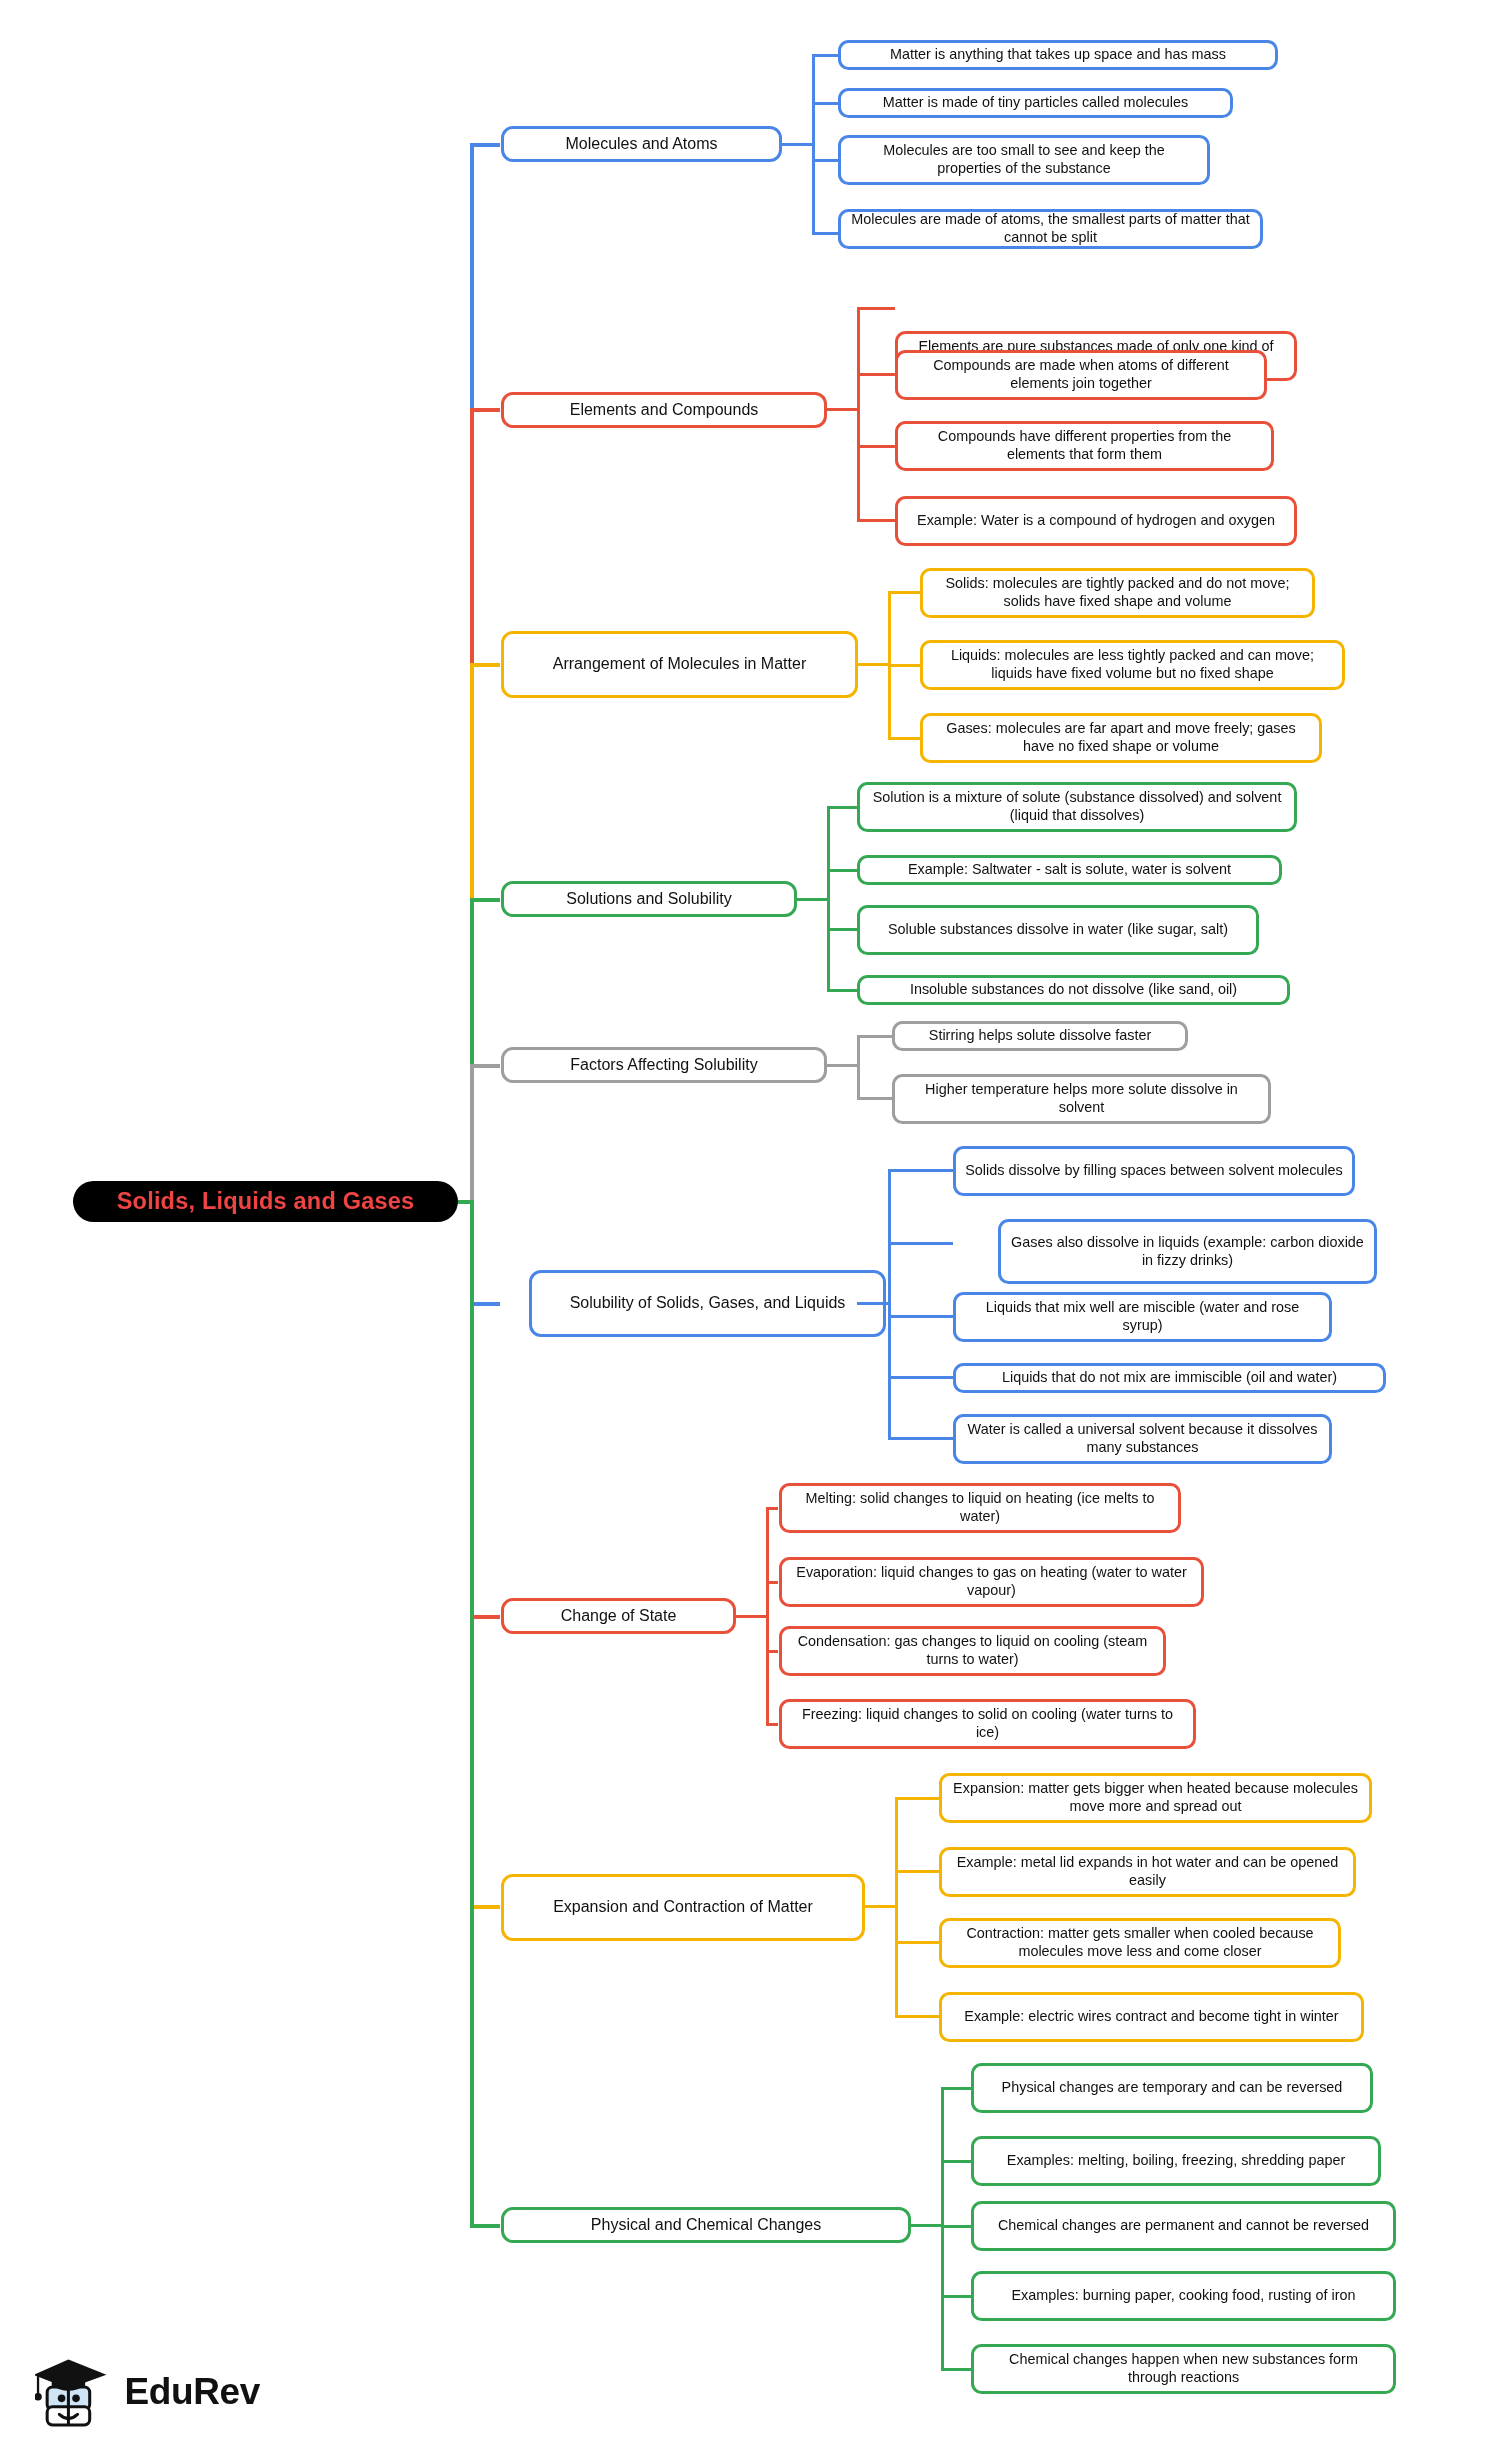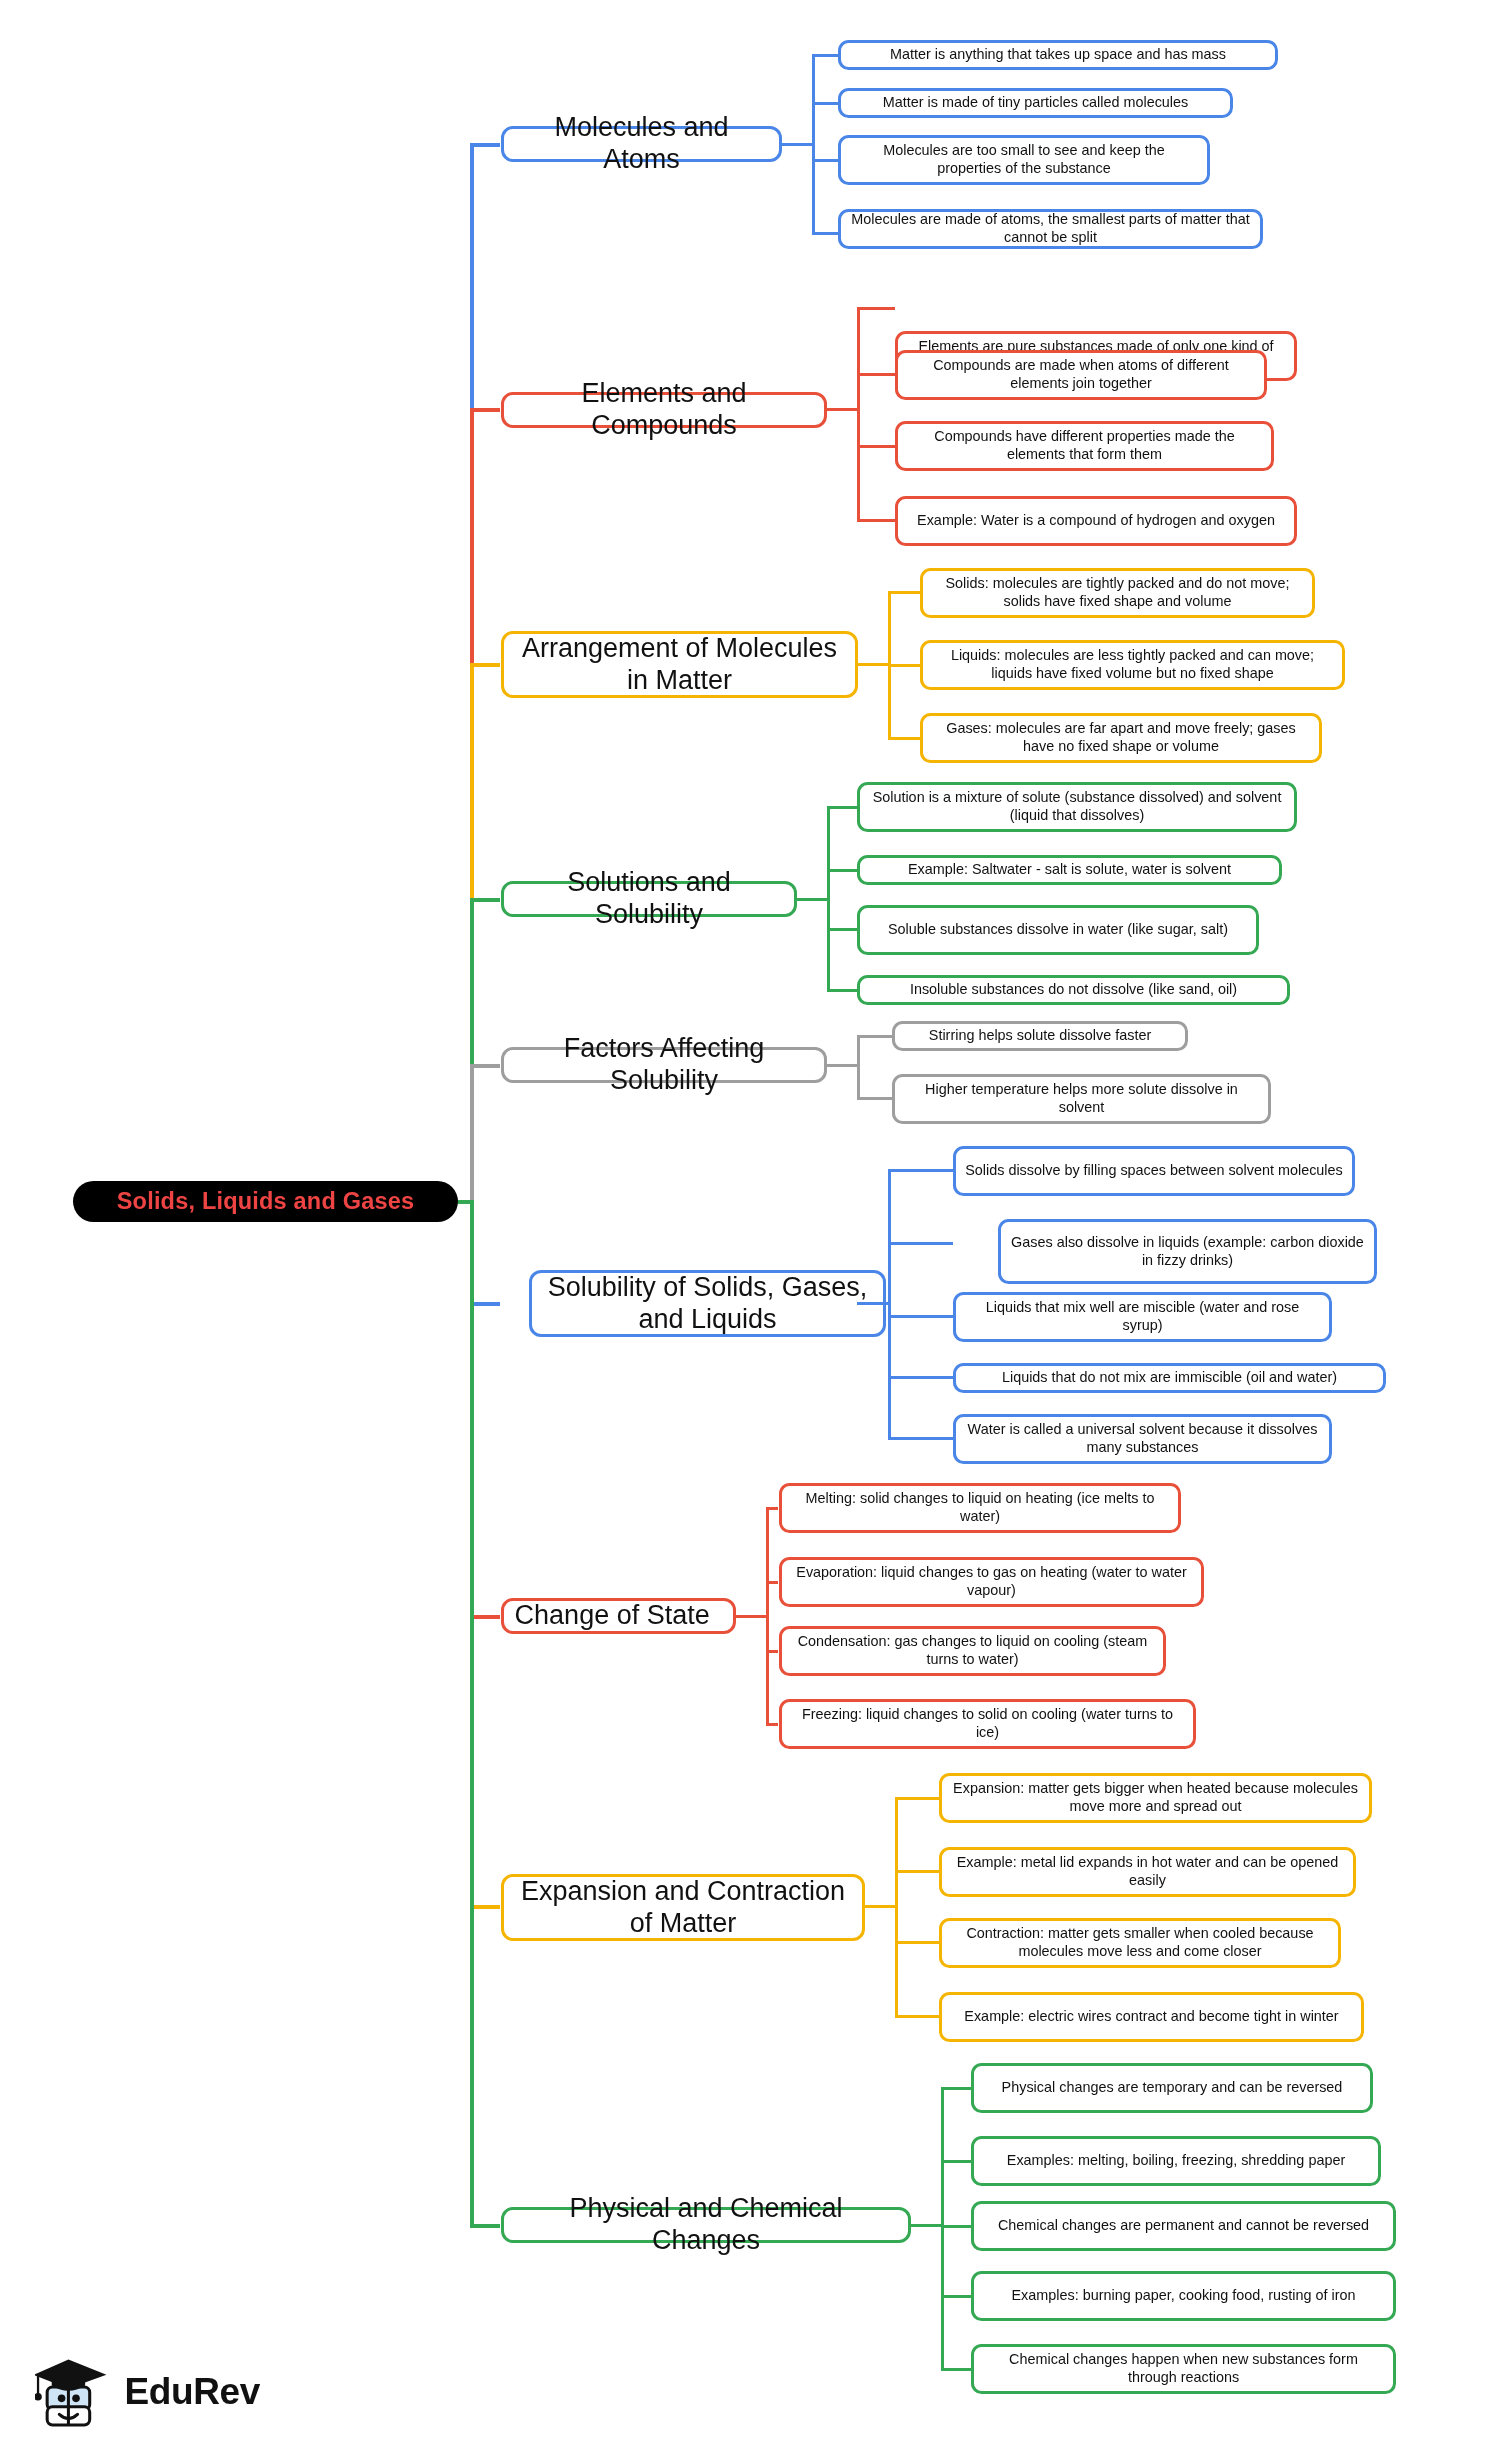--- a/index.html
+++ b/index.html
@@ -10,22 +10,22 @@
   #root-node{
     position:absolute;left:73px;top:1181px;width:385px;height:41px;
     background:#000;color:#ef4444;border-radius:20.5px;
     display:flex;align-items:center;justify-content:center;
     font-size:23.5px;font-weight:bold;letter-spacing:0.2px;
   }
 
   
   .branch-title{
     position:absolute;background:#fff;border:3.8px solid #888;border-radius:12px;
-    display:flex;align-items:center;text-align:center;
-    font-size:27px;line-height:1.18;padding:4.6px 10.6px;box-sizing:border-box;
+    display:flex;align-items:center;justify-content:center;text-align:center;
+    font-size:16px;line-height:1.18;padding:4.6px 10.6px;box-sizing:border-box;
   }
   
   .leaf{
     position:absolute;background:#fff;border:3px solid #888;border-radius:10.6px;
     display:flex;align-items:center;justify-content:center;text-align:center;
     font-size:14.4px;line-height:1.22;padding:3px 9px;box-sizing:border-box;
   }
 
   
   .h-line{position:absolute;height:3.8px;}
@@ -78,21 +78,21 @@
     <div class="h-line thin" style="left: 857px; top: 307px; width: 38px; background: rgb(232, 80, 58);"></div>
     <div class="leaf" style="left: 895px; top: 283px; width: 402px; height: 50px; border-color: rgb(232, 80, 58); margin-top: 48px;">
       <span>Elements are pure substances made of only one kind of atom</span>
     </div>
     <div class="h-line thin" style="left: 857px; top: 373px; width: 38px; background: rgb(232, 80, 58);"></div>
     <div class="leaf" style="left: 895px; top: 350px; width: 372px; height: 50px; border-color: rgb(232, 80, 58);">
       <span>Compounds are made when atoms of different elements join together</span>
     </div>
     <div class="h-line thin" style="left: 857px; top: 445px; width: 38px; background: rgb(232, 80, 58);"></div>
     <div class="leaf" style="left: 895px; top: 421px; width: 379px; height: 50px; border-color: rgb(232, 80, 58);">
-      <span>Compounds have different properties made the elements that form them</span>
+      <span>Compounds have different properties from the elements that form them</span>
     </div>
     <div class="h-line thin" style="left: 857px; top: 519px; width: 38px; background: rgb(232, 80, 58);"></div>
     <div class="leaf" style="left: 895px; top: 496px; width: 402px; height: 50px; border-color: rgb(232, 80, 58);">
       <span>Example: Water is a compound of hydrogen and oxygen</span>
     </div>
     <div class="v-line" style="left: 470px; top: 665px; height: 537px; background: rgb(245, 180, 0);"></div>
     <div class="h-line" style="left: 470px; top: 663px; width: 30px; background: rgb(245, 180, 0);"></div>
     <div class="h-line" style="left: 458px; top: 1200px; width: 16px; background: rgb(245, 180, 0);"></div>
     <div class="branch-title" style="left: 501px; top: 631px; width: 357px; height: 67px; border-color: rgb(245, 180, 0);">
       <span>Arrangement of Molecules in Matter</span>

